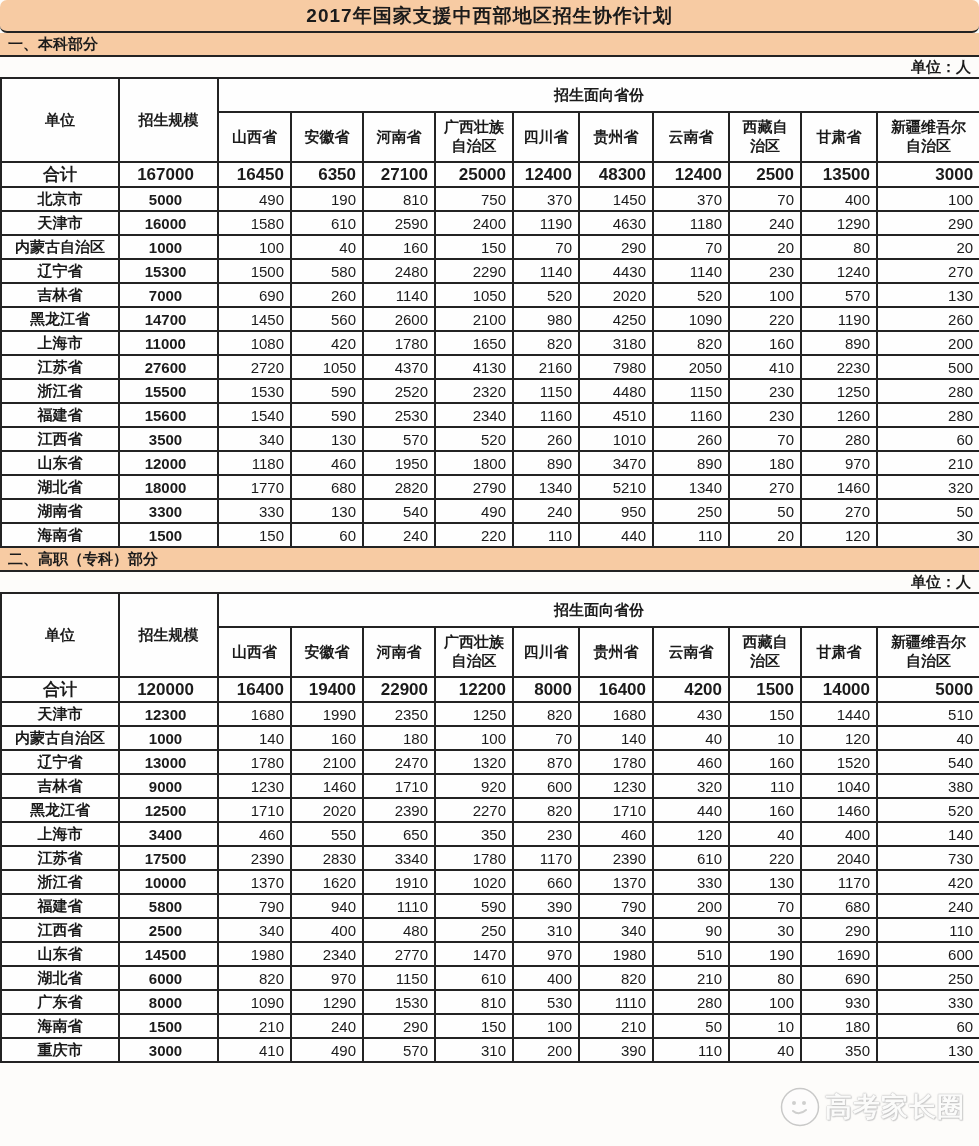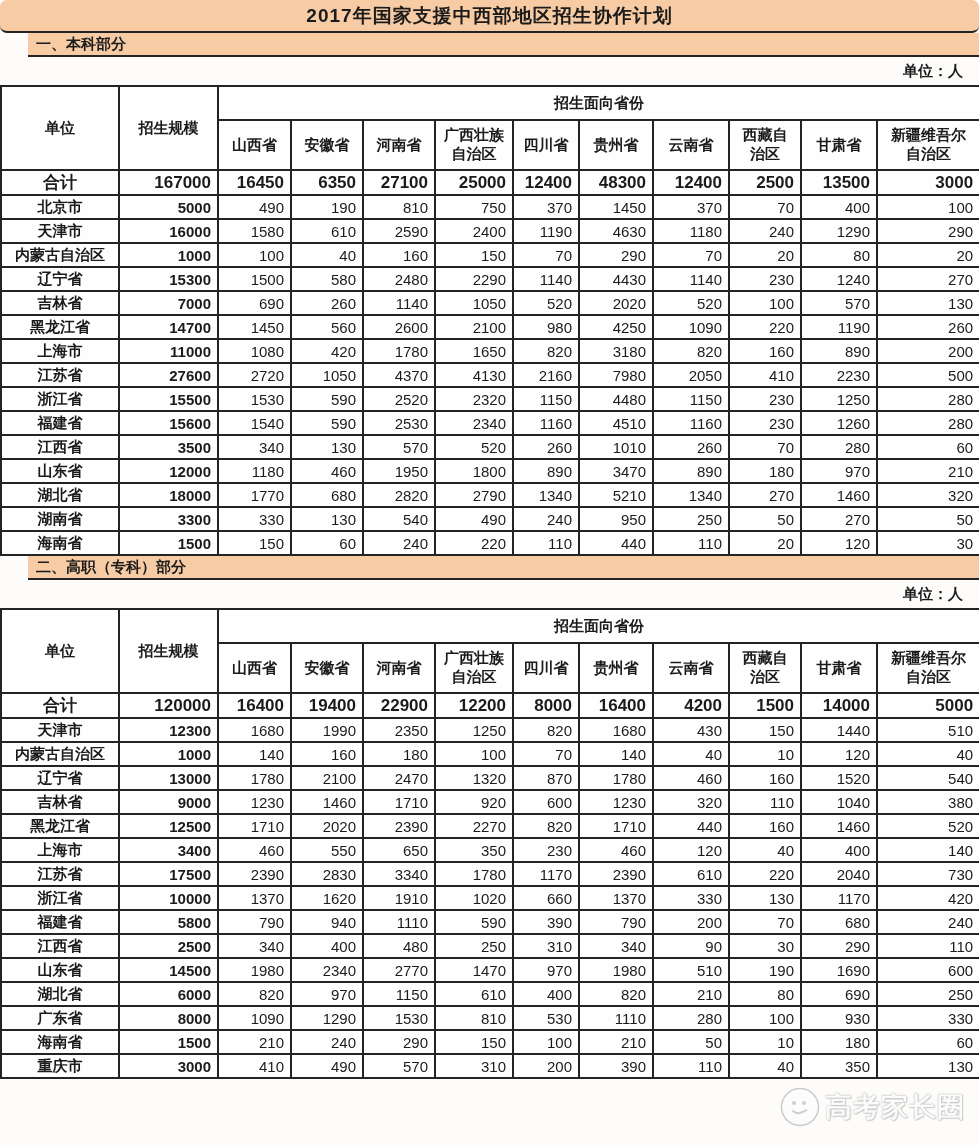--- a/index.html
+++ b/index.html
@@ -9,46 +9,46 @@
     font-family:"Liberation Sans","DejaVu Sans",sans-serif;
   }
   .title-bar {
     height:31px; background:#f7cba3; border-bottom:2px solid #232323;
     display:flex; align-items:center; justify-content:center;
     font-size:19px; font-weight:bold; letter-spacing:1px;border-radius:7px;
   }
   .section-band {
     height:22px; background:#f7cba3; border-bottom:2px solid #232323;
     display:flex; align-items:center; padding-left:8px;
-    font-size:15px; font-weight:bold;margin-left:28px;
+    font-size:15px; font-weight:bold;
   }
   .unit-row {
-    height:28px; display:flex; align-items:center; justify-content:flex-end;
-    padding-right:16px; font-size:15px; font-weight:bold; background:#fdfcfa;
+    height:20px; display:flex; align-items:center; justify-content:flex-end;
+    padding-right:8px; font-size:15px; font-weight:bold; background:#fdfcfa;
   }
   table.plan {
     width:979px; border-collapse:collapse; table-layout:fixed;
     background:#fefefe;
   }
   table.plan th, table.plan td {
     border:2px solid #232323; overflow:hidden; white-space:nowrap;
   }
   table.plan thead th {
     font-size:15px; font-weight:bold; text-align:center; line-height:1.25;
     white-space:normal; padding:1px 6px;
   }
   table.plan th.span-head { height:30px; }
   table.plan tr.province-row th { height:46px; }
   table.plan td {
     height:22px; font-size:15px; text-align:right; padding:0 6px 0 0;
   }
   table.plan td.name {
     text-align:center; font-weight:bold; padding:0;
   }
-  table.plan td.scale { font-weight:bold; }
+  table.plan td.scale { font-weight:bold;text-align:center; }
   table.plan tr.total td { font-weight:bold; font-size:17px; }
   .watermark {
     position:absolute; left:780px; top:1084px; width:196px; height:46px;
     display:flex; align-items:center; pointer-events:none; opacity:0.88;
   }
   .wm-circle { width:40px; height:40px; flex:0 0 40px; margin-right:5px; }
   .wm-text {
     font-size:27px; font-weight:bold; color:#fbfbfb; letter-spacing:1px;
     text-shadow:0 0 1px #9f9f9f, 0 0 2px #bdbdbd, 1px 1px 1px #cfcfcf;
   }

